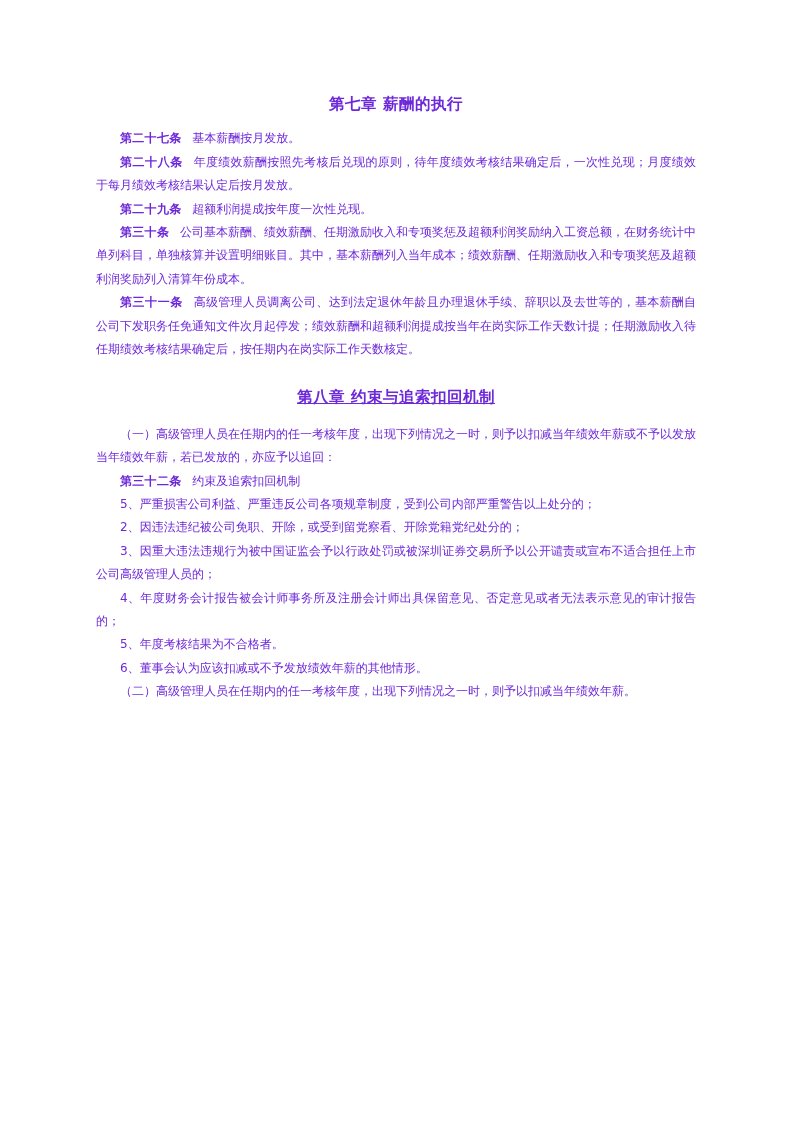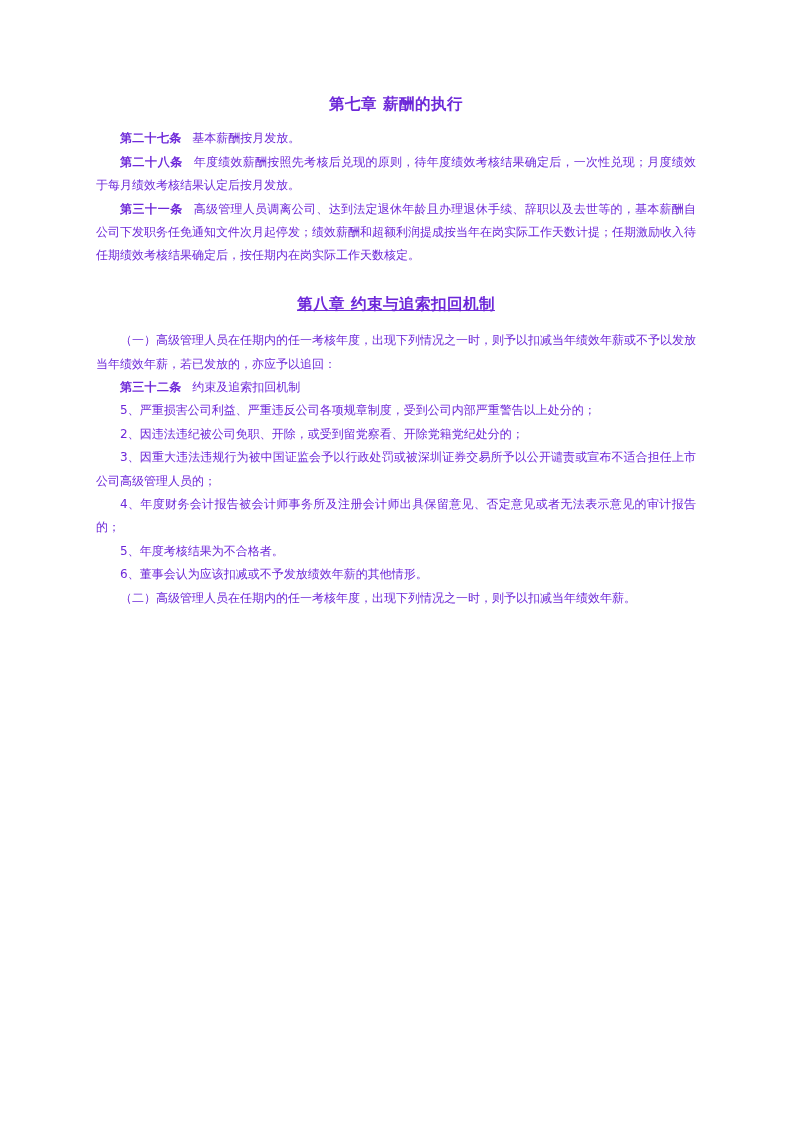--- a/index.html
+++ b/index.html
@@ -58,21 +58,23 @@
 
 <div class="page">
   <div class="content">
 
     <h2 class="chapter-heading">第七章  薪酬的执行</h2>
 
     <p class="para"><span class="artno">第二十七条</span><span class="gap"></span><span>基本薪酬按月发放。</span></p>
 
     <p class="para"><span class="artno">第二十八条</span><span class="gap"></span><span>年度绩效薪酬按照先考核后兑现的原则，待年度绩效考核结果确定后，一次性兑现；月度绩效于每月绩效考核结果认定后按月发放。</span></p>
 
+    <p class="para"><span class="artno">第二十九条</span><span class="gap"></span><span>超额利润提成按年度一次性兑现。</span></p>
 
+    <p class="para"><span class="artno">第三十条</span><span class="gap"></span><span>公司基本薪酬、绩效薪酬、任期激励收入和专项奖惩及超额利润奖励纳入工资总额，在财务统计中单列科目，单独核算并设置明细账目。其中，基本薪酬列入当年成本；绩效薪酬、任期激励收入和专项奖惩及超额利润奖励列入清算年份成本。</span></p>
 
     <p class="para"><span class="artno">第三十一条</span><span class="gap"></span><span>高级管理人员调离公司、达到法定退休年龄且办理退休手续、辞职以及去世等的，基本薪酬自公司下发职务任免通知文件次月起停发；绩效薪酬和超额利润提成按当年在岗实际工作天数计提；任期激励收入待任期绩效考核结果确定后，按任期内在岗实际工作天数核定。</span></p>
 
     <h2 class="chapter-heading second">第八章  约束与追索扣回机制</h2>
 
     <p class="para">（一）高级管理人员在任期内的任一考核年度，出现下列情况之一时，则予以扣减当年绩效年薪或不予以发放当年绩效年薪，若已发放的，亦应予以追回：</p>
 
     <p class="para"><span class="artno">第三十二条</span><span class="gap"></span><span>约束及追索扣回机制</span></p>
 
     <p class="para">5、严重损害公司利益、严重违反公司各项规章制度，受到公司内部严重警告以上处分的；</p>

